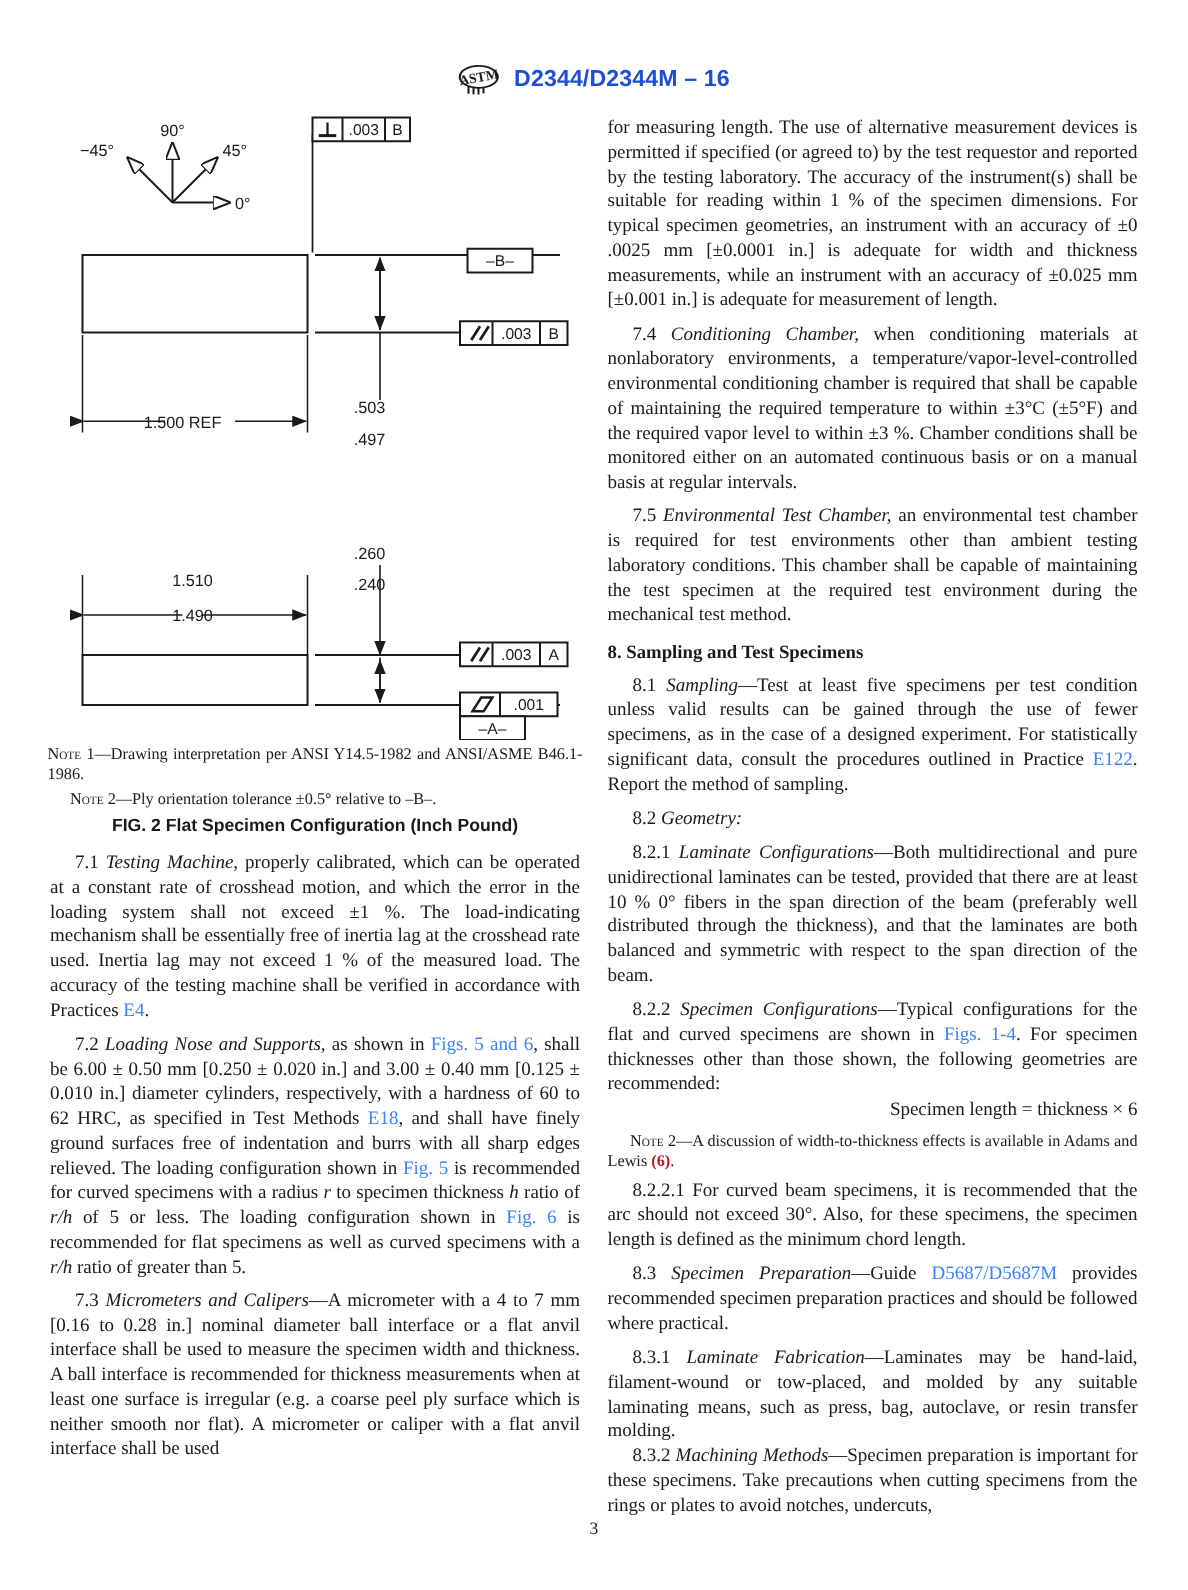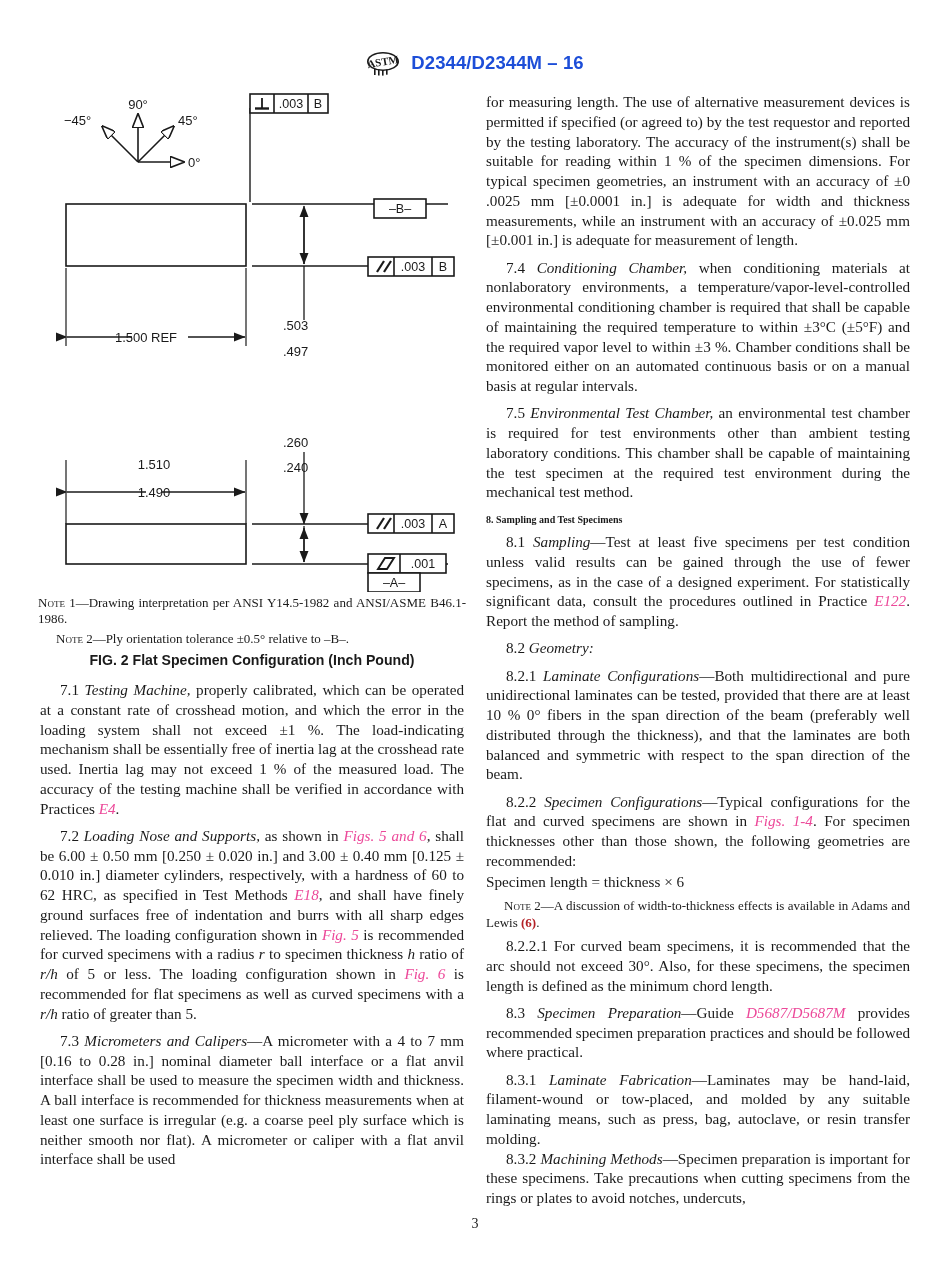--- a/index.html
+++ b/index.html
@@ -57,39 +57,39 @@
   p {
     margin: 0 0 7.5px 0;
     text-align: justify;
     text-justify: inter-word;
   }
   p.indent { text-indent: 20px; }
   p.tight { margin-bottom: 0; }
   .sec-head {
     font-family: "Liberation Serif", serif;
     font-weight: bold;
-    font-size: 10px;
+    font-size: 15px;
     margin: 11px 0 6px 0;
     text-indent: 0;
     text-align: left;
   }
   .ital { font-style: italic; }
-  .ref  { color: #ec4899; font-style: italic; }
+  .ref  { color: #3b82f6; }
   .bref { color: #b32025; font-weight: bold; }
   .note {
     font-size: 13px;
     line-height: 1.26;
     text-align: justify;
     margin: 7px 0 5px 0;
   }
   .note .nlabel {
     font-variant: small-caps;
   }
   .eq {
-    text-align: left;
+    text-align: right;
     text-indent: 0;
     margin: 1px 0;
     font-size: 15.2px;
   }
 
   
   .figure {
     position: absolute;
     left: 36px;
     top: 92px;

